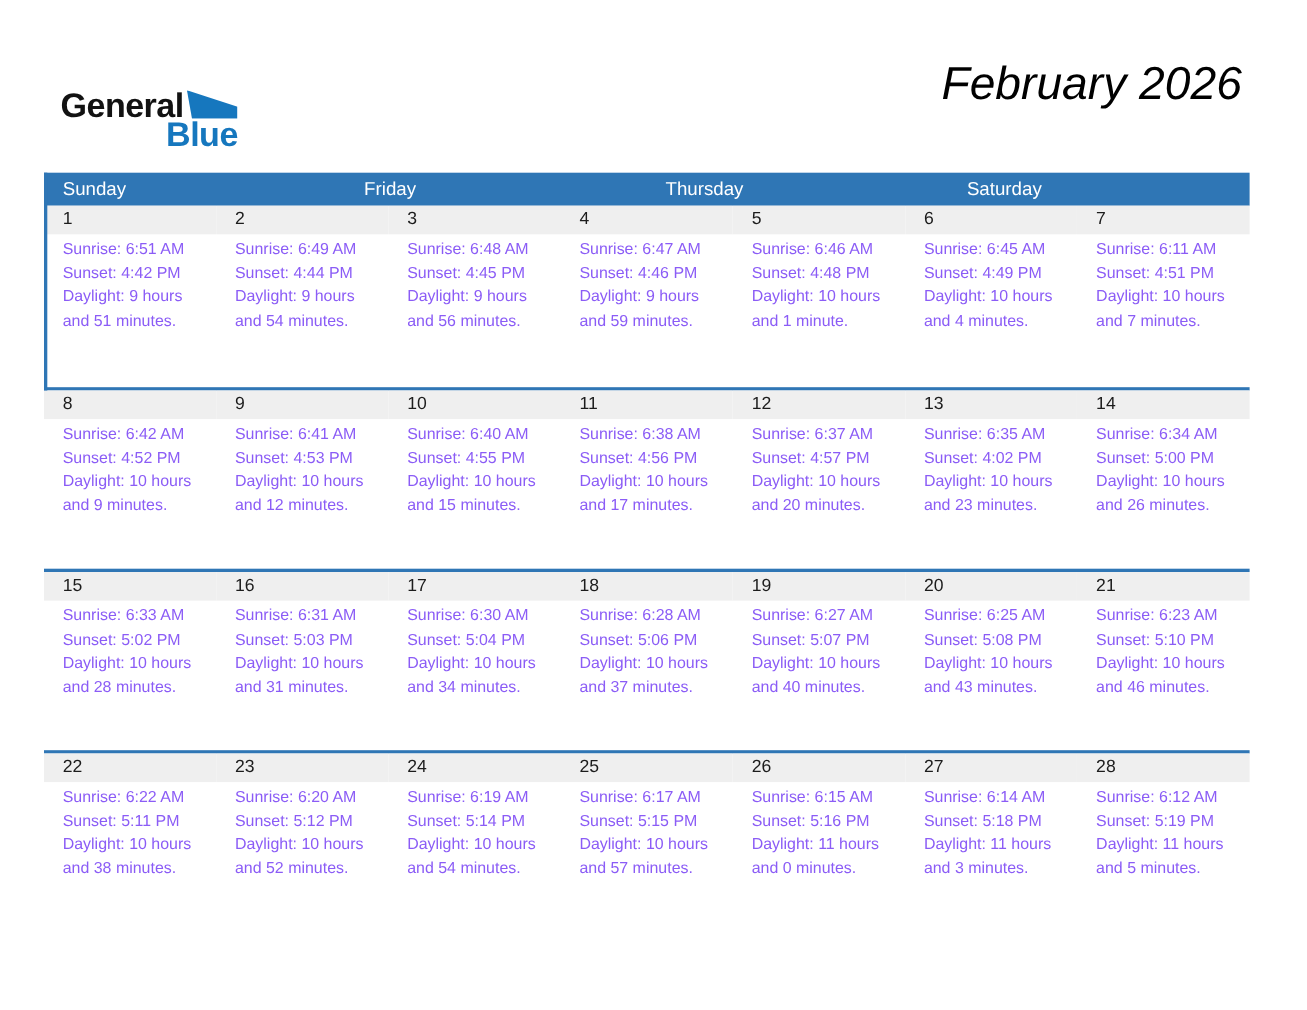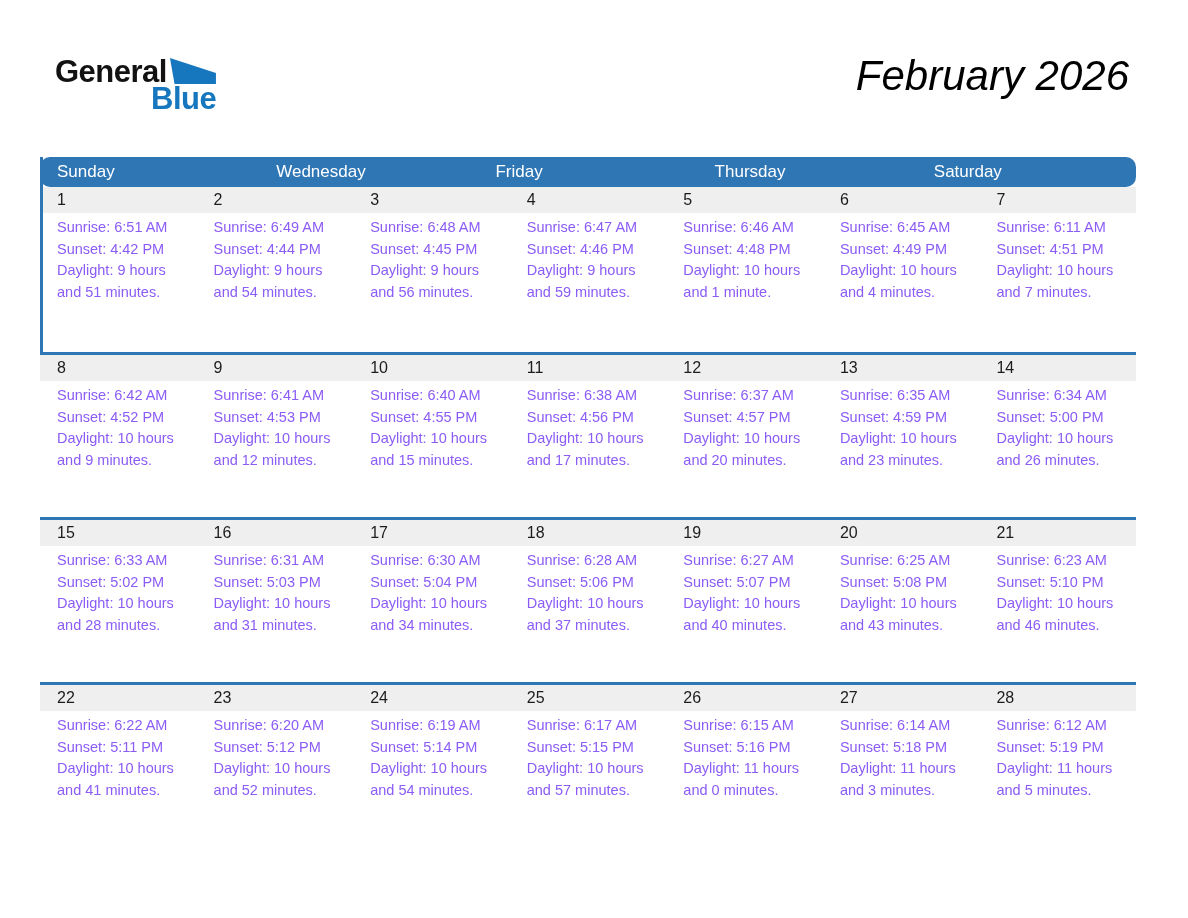--- a/index.html
+++ b/index.html
@@ -8,34 +8,34 @@
     --band-gray:#EFEFEF;
     --logo-blue:#1677BE;
   }
   *{margin:0;padding:0;box-sizing:border-box;}
   html,body{width:1188px;height:918px;background:#fff;overflow:hidden;}
   body{font-family:"Liberation Sans",sans-serif;position:relative;color:#161616;}
 
   
   .logo{position:absolute;left:55px;top:56px;}
   .logo-row{display:flex;align-items:flex-end;}
-  .logo-general{font-size:31px;font-weight:600;color:#121212;letter-spacing:-0.5px;line-height:1;}
+  .logo-general{font-size:31px;font-weight:600;color:#121212;letter-spacing:-0.5px;line-height:1;margin-top:24px;}
   .logo-tri{width:46px;height:26px;background:var(--logo-blue);
     clip-path:polygon(0 0,100% 58%,100% 100%,10% 100%);margin-left:3px;margin-bottom:3px;}
   .logo-blue{font-size:31px;font-weight:600;color:var(--logo-blue);letter-spacing:-0.5px;
     line-height:1;margin-left:96px;margin-top:-4px;}
 
   
   .titles{position:absolute;right:59px;top:52px;text-align:right;font-style:italic;}
   .month-title{font-size:42px;color:#000;line-height:1.15;}
   .location-subtitle{font-size:23px;color:#000;margin-top:9px;}
 
   
   .calendar{position:absolute;left:40px;top:157px;width:1096px;}
-  .weekdays{display:flex;background:var(--header-blue);height:30px;border-radius:10px;}
+  .weekdays{display:flex;background:var(--header-blue);height:30px;}
   .wd{flex:1;color:#fff;font-size:17px;line-height:30px;padding-left:17px;
     overflow:hidden;white-space:nowrap;}
   .week{display:flex;height:165px;border-top:3px solid var(--separator-blue);}
   .week:first-child{border-top:none;}
   .cell{flex:1;}
   .band{height:26px;background:var(--band-gray);display:flex;align-items:center;padding-left:17px;}
   .dnum{font-size:16px;color:#1c1c1c;}
   .cbody{padding:4px 8px 0 17px;font-size:14.5px;line-height:21.5px;color:#8b5cf6;}
   .left-accent{position:absolute;left:0;top:0;width:3px;height:198px;background:var(--separator-blue);}
 </style>
@@ -50,21 +50,20 @@
   <div class="logo-blue">Blue</div>
 </div>
 
 <div class="titles">
   <div class="month-title">February 2026</div>
 </div>
 
 <div class="calendar">
   <div class="weekdays" id="weekday-row">
       <div class="wd">Sunday</div>
-      <div class="wd">Wednesday</div>
       <div class="wd">Friday</div>
       <div class="wd">Thursday</div>
       <div class="wd">Saturday</div>
     </div>
   <div id="weeks">
       <div class="week">
         <div class="cell">
           <div class="band">
             <div class="dnum">1</div>
           </div>
@@ -197,21 +196,21 @@
             <div class="">Daylight: 10 hours</div>
             <div class="">and 20 minutes.</div>
           </div>
         </div>
         <div class="cell">
           <div class="band">
             <div class="dnum">13</div>
           </div>
           <div class="cbody">
             <div class="">Sunrise: 6:35 AM</div>
-            <div class="">Sunset: 4:59 PM</div>
+            <div class="">Sunset: 4:02 PM</div>
             <div class="">Daylight: 10 hours</div>
             <div class="">and 23 minutes.</div>
           </div>
         </div>
         <div class="cell">
           <div class="band">
             <div class="dnum">14</div>
           </div>
           <div class="cbody">
             <div class="">Sunrise: 6:34 AM</div>
@@ -302,21 +301,21 @@
       </div>
       <div class="week">
         <div class="cell">
           <div class="band">
             <div class="dnum">22</div>
           </div>
           <div class="cbody">
             <div class="">Sunrise: 6:22 AM</div>
             <div class="">Sunset: 5:11 PM</div>
             <div class="">Daylight: 10 hours</div>
-            <div class="">and 41 minutes.</div>
+            <div class="">and 38 minutes.</div>
           </div>
         </div>
         <div class="cell">
           <div class="band">
             <div class="dnum">23</div>
           </div>
           <div class="cbody">
             <div class="">Sunrise: 6:20 AM</div>
             <div class="">Sunset: 5:12 PM</div>
             <div class="">Daylight: 10 hours</div>

